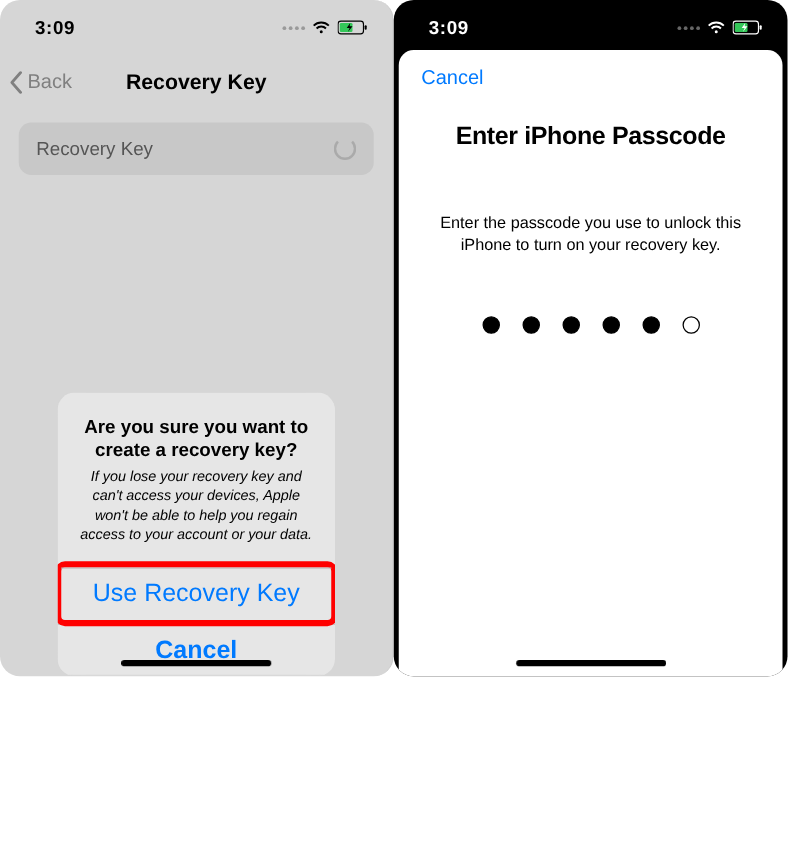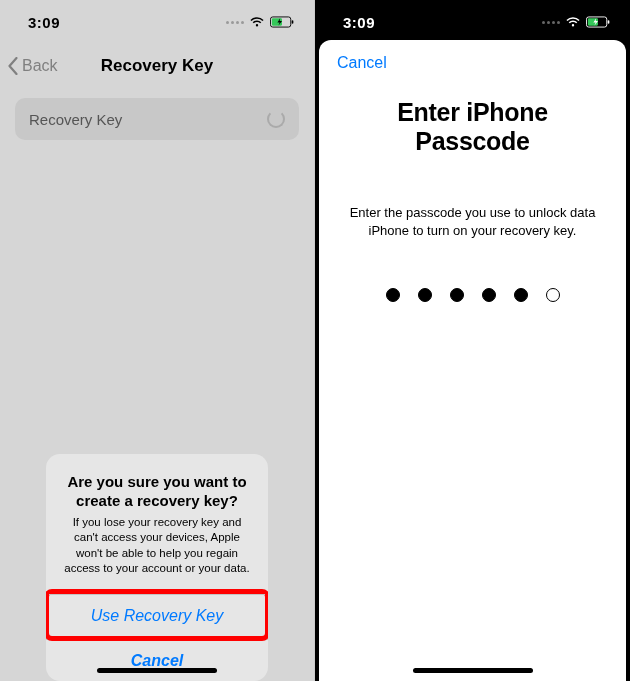--- a/index.html
+++ b/index.html
@@ -5,23 +5,24 @@
     * { box-sizing: border-box; margin: 0; padding: 0; }
     body {
       font-family: -apple-system, BlinkMacSystemFont, 'Segoe UI', sans-serif;
       background: #fff;
       width: 631px;
       height: 681px;
       display: flex;
     }
     .phone {
       width: 315px;
-      height: 681px;
+      height: 541px;
       position: relative;
       overflow: hidden;
+      border-radius: 16px;
     }
     .phone-left { background: #d6d6d6; border-right: 1px solid #ccc; }
     .phone-right { background: #000; }
 
     
     .status-bar {
       height: 44px;
       display: flex;
       justify-content: space-between;
       align-items: center;
@@ -90,30 +91,29 @@
     .alert {
       width: 222px;
       background: #e6e6e6;
       border-radius: 14px;
       overflow: hidden;
       backdrop-filter: blur(10px);
       margin-top: 30px;
     }
     .alert-body { padding: 18px 14px 14px 14px; text-align: center; }
     .alert-title { font-size: 15px; font-weight: 600; color: #000; line-height: 1.3; margin-bottom: 4px; }
-    .alert-msg { font-size: 11.5px; color: #000; line-height: 1.35; }
+    .alert-msg { font-size: 11.5px; color: #000; line-height: 1.35; font-style: italic; }
     .alert-btn {
       border-top: 1px solid #c4c4c4;
       height: 42px;
       display: flex;
       align-items: center;
       justify-content: center;
-      font-size: 16px;
+      font-size: 20px;
       color: #007aff;
-      font-style: italic;
     }
     .alert-btn.cancel { font-weight: 600; }
     .highlight {
       border: 5px solid #ff0000;
       border-radius: 8px;
       margin: -2px;
       position: relative;
       z-index: 5;
     }
 
@@ -133,21 +133,21 @@
     .sheet {
       position: absolute;
       top: 40px;
       left: 4px; right: 4px; bottom: 0;
       background: #fff;
       border-radius: 12px 12px 0 0;
       padding: 14px 18px;
     }
     .sheet-cancel { color: #007aff; font-size: 16px; }
     .sheet-title {
-      font-size: 25px;
+      font-size: 20px;
       font-weight: 700;
       color: #000;
       text-align: center;
       margin-top: 26px;
       letter-spacing: -0.3px;
     }
     .sheet-desc {
       font-size: 13px;
       color: #000;
       text-align: center;
@@ -243,21 +243,21 @@
           <rect x="2" y="2" width="11" height="8" rx="1.2" fill="#34c759"></rect>
           <path d="M11 2 L8 6.5 L10.5 6.5 L9 10 L13 5 L10.5 5 Z" fill="#fff"></path>
           <rect x="23.5" y="4" width="1.8" height="4" rx="0.9" fill="#fff"></rect>
         </svg>
     </span>
   </div>
 
   <div class="sheet">
     <div class="sheet-cancel">Cancel</div>
     <div class="sheet-title">Enter iPhone Passcode</div>
-    <div class="sheet-desc">Enter the passcode you use to unlock data iPhone to turn on your recovery key.</div>
+    <div class="sheet-desc">Enter the passcode you use to unlock this iPhone to turn on your recovery key.</div>
     <div class="passcode-dots">
       <span class="pdot filled"></span>
       <span class="pdot filled"></span>
       <span class="pdot filled"></span>
       <span class="pdot filled"></span>
       <span class="pdot filled"></span>
       <span class="pdot"></span>
     </div>
     <div class="home-indicator"></div>
   </div>

